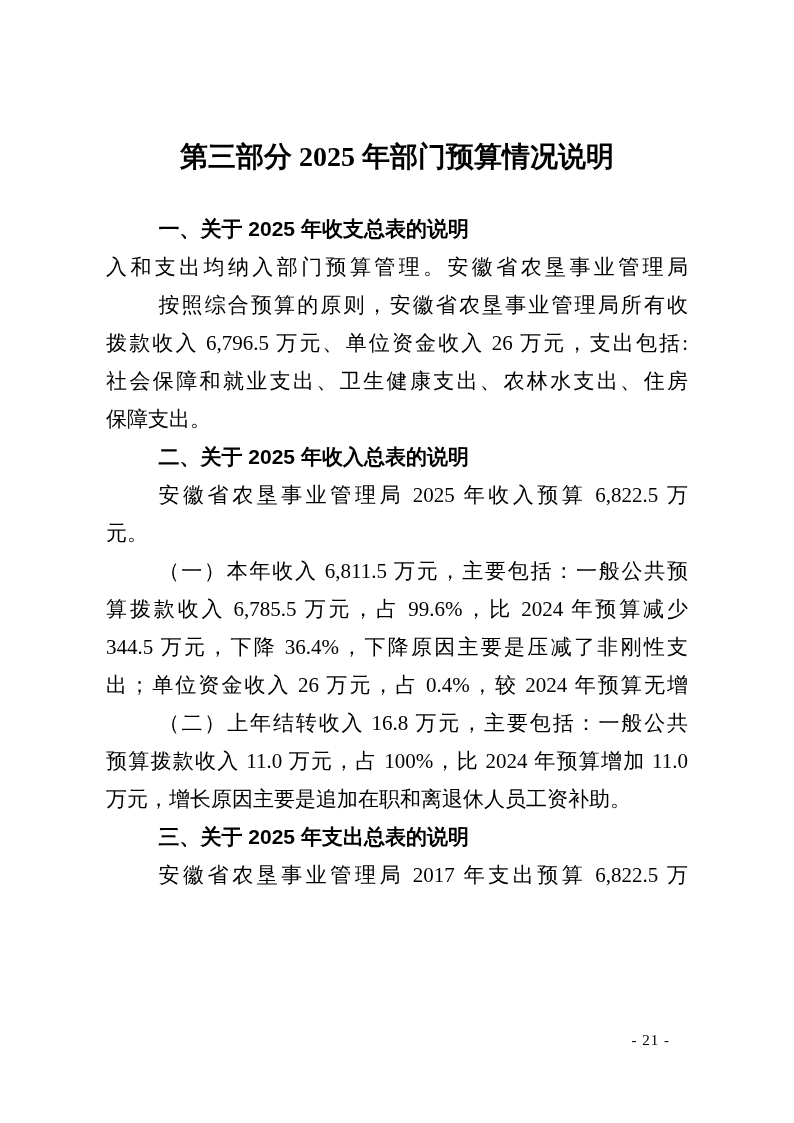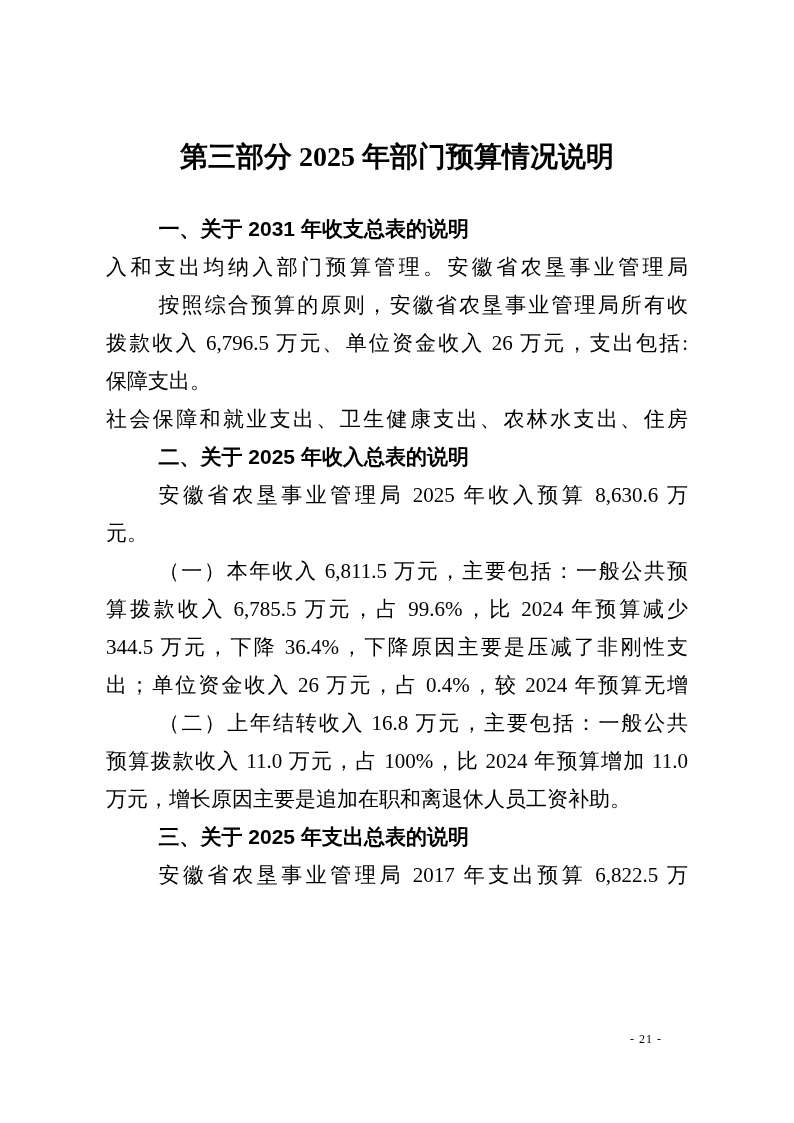--- a/index.html
+++ b/index.html
@@ -42,41 +42,41 @@
     text-align: justify;
     text-align-last: justify;
     text-justify: inter-character;
   }
   .line.indent {
     text-indent: 2.5em;
   }
   .footer {
     position: absolute;
     top: 1032px;
-    right: 132px;
-    font-size: 12px;
+    right: 124px;
+    font-size: 15px;
     font-family: "Liberation Serif", serif;
     letter-spacing: 1px;
   }
 </style>
 </head>
 <body>
 
 <div class="page">
   <div class="title">第三部分 2025 年部门预算情况说明</div>
 
   <div class="content" id="doc-content">
-      <div class="heading">一、关于 2031 年收支总表的说明</div>
+      <div class="heading">一、关于 2025 年收支总表的说明</div>
       <div class="line fill">入和支出均纳入部门预算管理。安徽省农垦事业管理局</div>
       <div class="line fill indent">按照综合预算的原则，安徽省农垦事业管理局所有收</div>
       <div class="line fill">拨款收入 6,796.5 万元、单位资金收入 26 万元，支出包括:</div>
+      <div class="line fill">社会保障和就业支出、卫生健康支出、农林水支出、住房</div>
       <div class="line">保障支出。</div>
-      <div class="line fill">社会保障和就业支出、卫生健康支出、农林水支出、住房</div>
       <div class="heading">二、关于 2025 年收入总表的说明</div>
-      <div class="line fill indent">安徽省农垦事业管理局 2025 年收入预算 8,630.6 万</div>
+      <div class="line fill indent">安徽省农垦事业管理局 2025 年收入预算 6,822.5 万</div>
       <div class="line">元。</div>
       <div class="line fill indent">（一）本年收入 6,811.5 万元，主要包括：一般公共预</div>
       <div class="line fill">算拨款收入 6,785.5 万元，占 99.6%，比 2024 年预算减少</div>
       <div class="line fill">344.5 万元，下降 36.4%，下降原因主要是压减了非刚性支</div>
       <div class="line fill">出；单位资金收入 26 万元，占 0.4%，较 2024 年预算无增</div>
       <div class="line fill indent">（二）上年结转收入 16.8 万元，主要包括：一般公共</div>
       <div class="line fill">预算拨款收入 11.0 万元，占 100%，比 2024 年预算增加 11.0</div>
       <div class="line">万元，增长原因主要是追加在职和离退休人员工资补助。</div>
       <div class="heading">三、关于 2025 年支出总表的说明</div>
       <div class="line fill indent">安徽省农垦事业管理局 2017 年支出预算 6,822.5 万</div>

